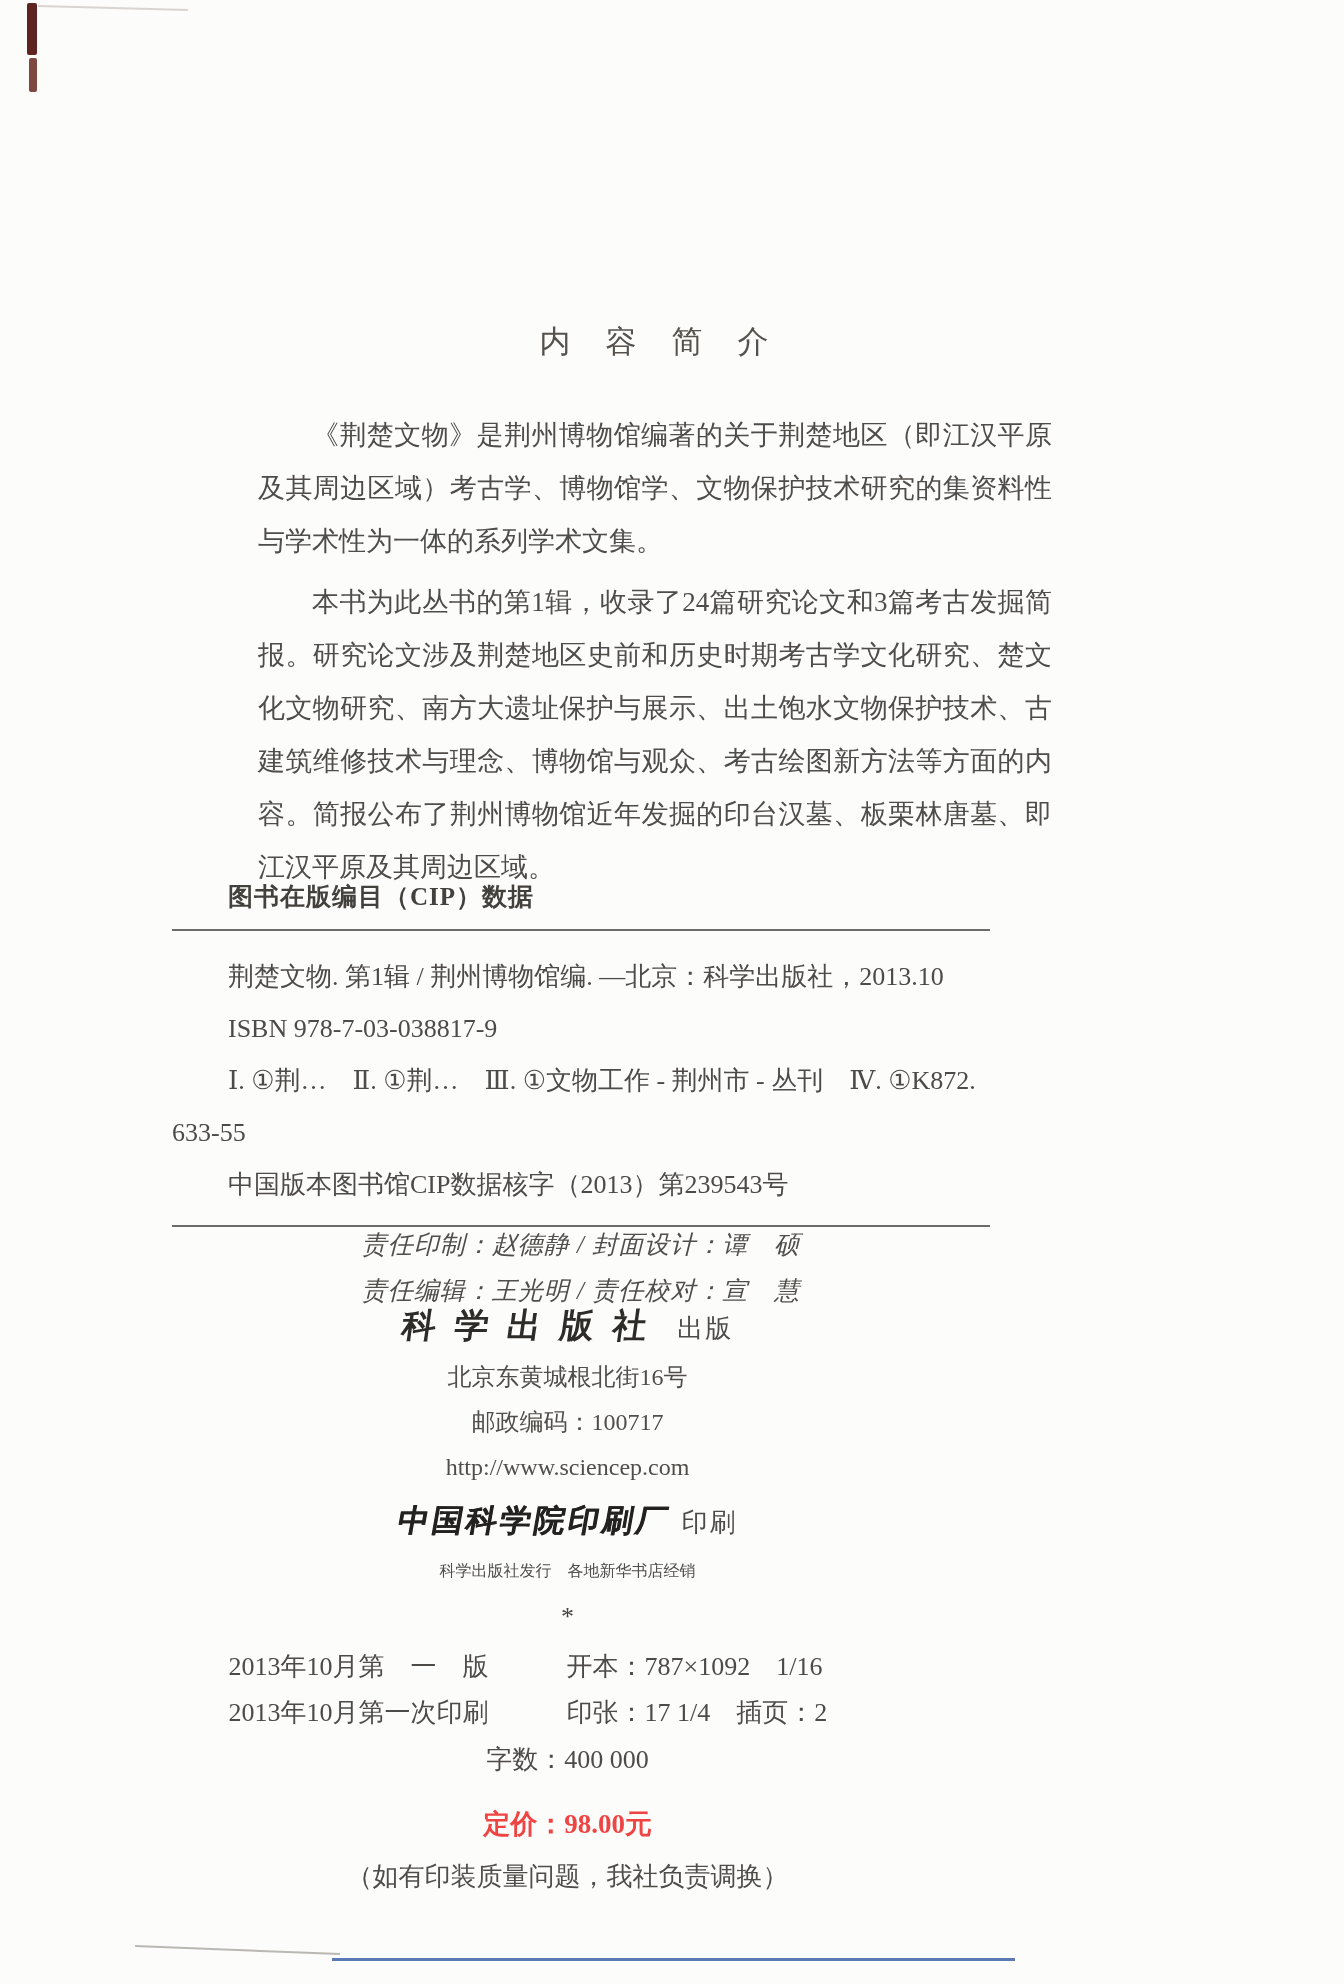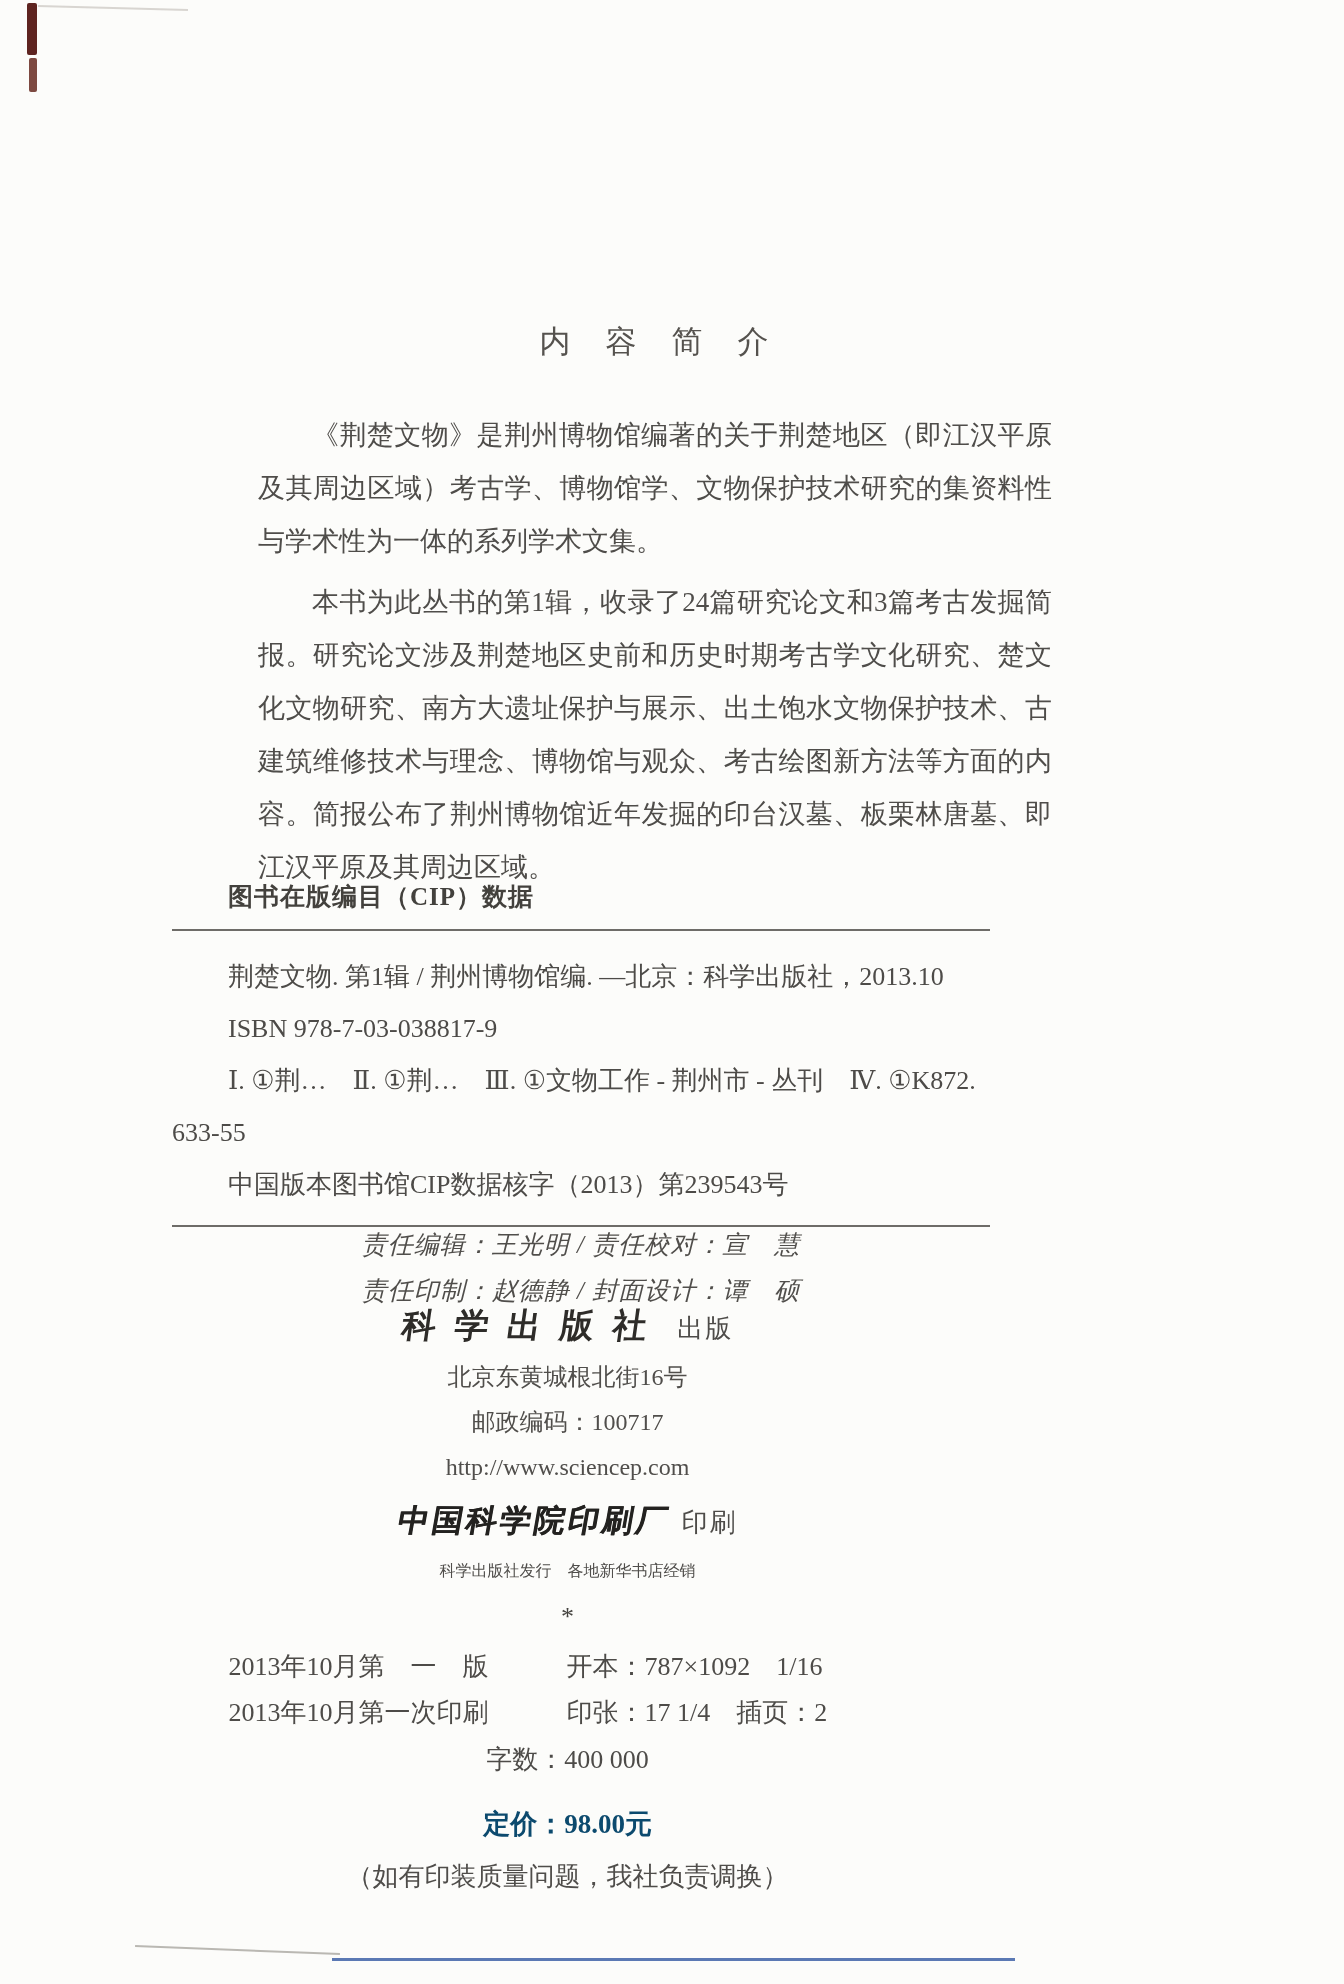--- a/index.html
+++ b/index.html
@@ -57,21 +57,21 @@
     letter-spacing:3px; transform:skewX(-10deg); display:inline-block;
     text-shadow:0.6px 0 0 #232220;
   }
   .dist-line { font-size:16px; margin-bottom:10px; }
   .asterisk { font-size:26px; margin-bottom:12px; color:#45433f; }
 
   .ed-row { display:flex; justify-content:center; margin-bottom:6px; font-size:26px; line-height:40px; }
   .ed-left  { width:310px; text-align:left; }
   .ed-right { width:340px; text-align:left; margin-left:28px; }
   .word-count { font-size:26px; line-height:42px; margin-bottom:20px; }
-  .price-line { font-size:27px; line-height:46px; margin-bottom:8px; color:#0c4a6e; }
+  .price-line { font-size:27px; line-height:46px; margin-bottom:8px; color:#ef4444; }
   .price-label { font-weight:600; }
   .price-value { font-weight:700; }
   .notice { font-size:26px; line-height:44px; color:#4f4d4a; }
 
   
   .mark-red-1 { position:absolute; left:27px; top:3px; width:10px; height:52px;
     background:#5e2420; border-radius:2px; }
   .mark-red-2 { position:absolute; left:29px; top:58px; width:8px; height:34px;
     background:#6f352c; border-radius:2px; opacity:.9; }
   .mark-top-line { position:absolute; left:38px; top:7px; width:150px; height:2px;
@@ -105,22 +105,22 @@
       <div class="cip-line">荆楚文物. 第1辑 / 荆州博物馆编. —北京：科学出版社，2013.10</div>
       <div class="cip-line">ISBN 978-7-03-038817-9</div>
       <div class="cip-line">Ⅰ. ①荆…　Ⅱ. ①荆…　Ⅲ. ①文物工作 - 荆州市 - 丛刊　Ⅳ. ①K872.</div>
       <div class="cip-line cont">633-55</div>
       <div class="cip-line">中国版本图书馆CIP数据核字（2013）第239543号</div>
     </div>
     <hr class="rule">
   </div>
 
   <div class="staff">
+    <div>责任印制：赵德静 / 封面设计：谭　硕</div>
     <div>责任编辑：王光明 / 责任校对：宣　慧</div>
-    <div>责任印制：赵德静 / 封面设计：谭　硕</div>
   </div>
 
   <div class="pubinfo">
     <div class="pub-line logo-line">
       <span class="pub-logo">科学出版社</span>
       <span class="role-suffix">出版</span>
     </div>
     <div class="pub-line">北京东黄城根北街16号</div>
     <div class="pub-line">邮政编码：100717</div>
     <div class="pub-line url-line">http://www.sciencep.com</div>

